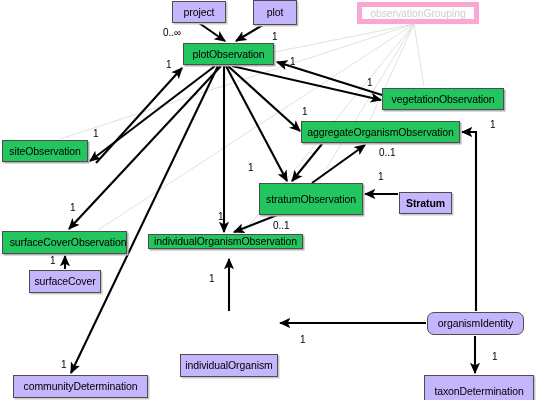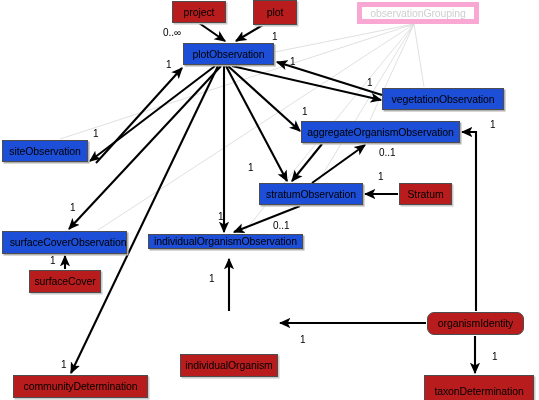--- a/index.html
+++ b/index.html
@@ -22,30 +22,30 @@
     width: 539px;
     height: 400px;
   }
   .node-box {
     position: absolute;
     box-sizing: border-box;
     display: flex;
     align-items: center;
     justify-content: center;
     border: 1px solid #4d4d4d;
-    background: #1d4ed8;
+    background: #22c55e;
     color: #000000;
     font-size: 10.5px;
     line-height: 1;
     letter-spacing: -0.1px;
     white-space: nowrap;
     box-shadow: 1.5px 1.5px 0 0 #b0b0b0;
   }
   .node-box.plain {
-    background: #b91c1c;
+    background: #c4b5fd;
     border: 1px solid #4d4d4d;
     box-shadow: 1.5px 1.5px 0 0 #c9c9c9;
   }
   .node-box.faded {
     background: #ffffff;
     border: 5px solid #f9a8d4;
     color: #cfcfcf;
     box-shadow: none;
   }
   .node-box.noshadow {
@@ -127,24 +127,24 @@
     </div>
   <div class="node-box" style="left:382px; top:88px;  width:122px; height:22px;">
       <span>vegetationObservation</span>
     </div>
   <div class="node-box" style="left:2px;   top:140px; width:86px;  height:22px;">
       <span>siteObservation</span>
     </div>
   <div class="node-box" style="left:301px; top:121px; width:159px; height:22px;">
       <span>aggregateOrganismObservation</span>
     </div>
-  <div class="node-box" style="left:259px; top:183px; width:104px; height:22px;">
+  <div class="node-box" style="left:259px; top:183px; width:104px; height:32px;">
       <span>stratumObservation</span>
     </div>
-  <div class="node-box plain" style="left:399px; top:183px; width:53px;  height:22px;">
+  <div class="node-box plain" style="left:399px; top:192px; width:53px;  height:22px;font-weight:bold;">
       <span>Stratum</span>
     </div>
   <div class="node-box" style="left:2px;   top:231px; width:125px; height:23px;padding-left:7px;">
       <span>surfaceCoverObservation</span>
     </div>
   <div class="node-box" style="left:148px; top:234px; width:155px; height:15px;">
       <span>individualOrganismObservation</span>
     </div>
   <div class="node-box plain" style="left:29px;  top:270px; width:72px;  height:23px;">
       <span>surfaceCover</span>

